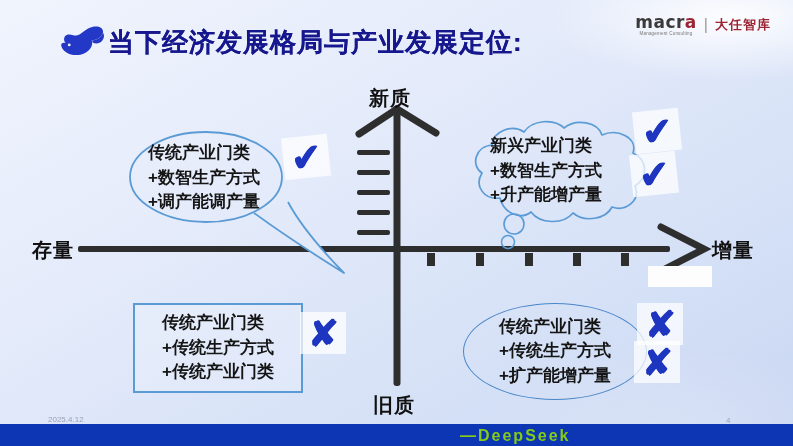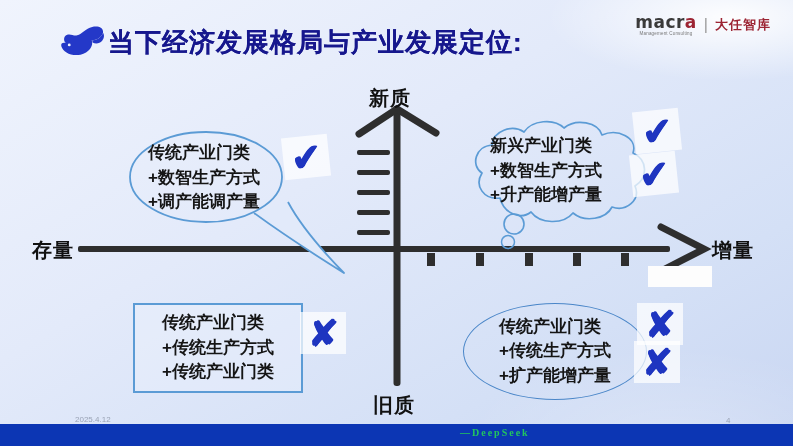--- a/index.html
+++ b/index.html
@@ -66,26 +66,26 @@
   
   .white-patch{position:absolute;left:648px;top:266px;width:64px;height:21px;background:#fdfdfd;}
   
   .footer-bar{
     position:absolute;left:0;right:0;bottom:0;height:22px;
     background:var(--footer-bar,#0c36b4);z-index:5;
     display:flex;align-items:center;
   }
   .footer-credit{
     position:absolute;left:460px;top:3px;
-    color:#22c55e;font-size:10px;font-weight:bold;
-    font-family:Liberation Serif, serif;
+    color:#84cc16;font-size:16px;font-weight:bold;
+    font-family:Liberation Sans, sans-serif;
     letter-spacing:2px;
   }
   .slide-date{
-    position:absolute;left:75px;top:415px;font-size:8px;color:#9aa3b5;z-index:1;
+    position:absolute;left:48px;top:415px;font-size:8px;color:#9aa3b5;z-index:1;
   }
   .slide-page{
     position:absolute;left:726px;top:416px;font-size:8px;color:#9aa3b5;z-index:1;
   }
 </style>
 </head>
 <body>
 
 <div class="slide" style="--accent-blue: #1e35c0; --bubble-border: #5b9bd5; --axis: #2e2e2e; --footer-bar: #0c36b4; --title-text: #16178d; --logo-red: #9c2433;">
 

